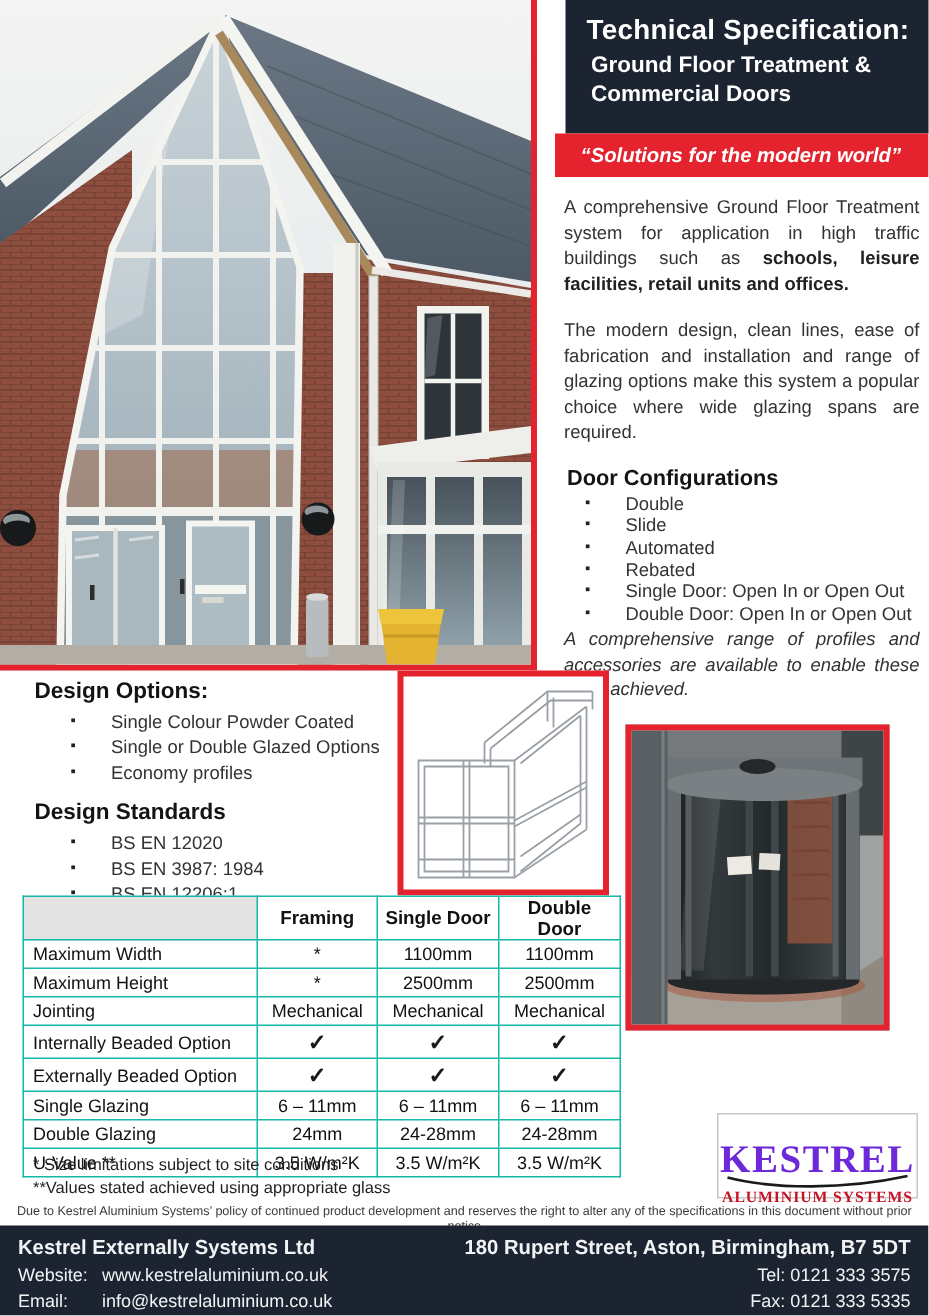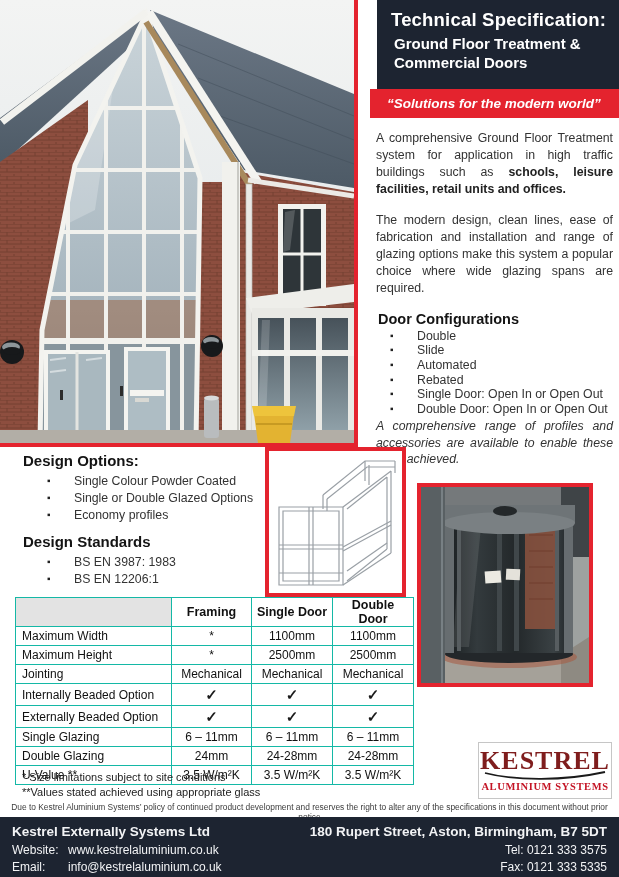--- a/index.html
+++ b/index.html
@@ -56,21 +56,21 @@
   .spec-table td.ctr{text-align:center;}
   .spec-table tr.checkrow td{height:21px;}
   .spec-table td.check{font-size:15px;font-weight:bold;text-align:center;color:#1a1a1a;}
 
   .footnotes{position:absolute;left:22px;top:770px;font-size:11px;line-height:1.35;color:#222;}
 
   
   .logo-box{position:absolute;left:478px;top:742px;width:134px;height:57px;background:#fff;
     border:1px solid #c6c6c6;text-align:center;box-sizing:border-box;}
   .logo-name{font-family:"Liberation Serif", serif;font-weight:bold;font-size:26px;
-    letter-spacing:1px;color:#7f1d1d;line-height:1;margin-top:5px;}
+    letter-spacing:1px;color:#6d28d9;line-height:1;margin-top:17px;}
   .logo-swoosh{display:block;margin:-3px auto 0 auto;}
   .logo-tagline{font-family:"Liberation Serif", serif;font-weight:bold;font-size:10.5px;
     color:#c41425;letter-spacing:.6px;margin-top:1px;}
 
   
   .disclaimer{position:absolute;left:0;top:802px;width:619px;text-align:center;
     font-size:8.4px;color:#3c3c3c;}
   .footer-bar{position:absolute;left:0;top:817px;width:619px;height:60px;background:#1d2431;
     color:#f2f3f5;box-sizing:border-box;padding:7px 12px 0 12px;}
   .footer-left{float:left;}
@@ -228,21 +228,22 @@
 
 <div class="design-block">
   <div class="section-heading">Design Options:</div>
   <ul class="bullets loose">
     <li>Single Colour Powder Coated</li>
     <li>Single or Double Glazed Options</li>
     <li>Economy profiles</li>
   </ul>
   <div class="section-heading second">Design Standards</div>
   <ul class="bullets loose">
-    <li>BS EN 3987: 1983</li>
+    <li>BS EN 12020</li>
+    <li>BS EN 3987: 1984</li>
     <li>BS EN 12206:1</li>
   </ul>
 </div>
 
 <div class="tech-drawing">
   <svg width="133" height="142" viewBox="0 0 133 142">
     <g stroke="#9aa0a6" stroke-width="1.2" fill="none">
       <path d="M10 56 H74 V134 H10 Z M14 60 H70 V130 H14 Z"></path>
       <path d="M40 56 V134 M44 56 V134"></path>
       <path d="M10 94 H74 M10 98 H74"></path>

